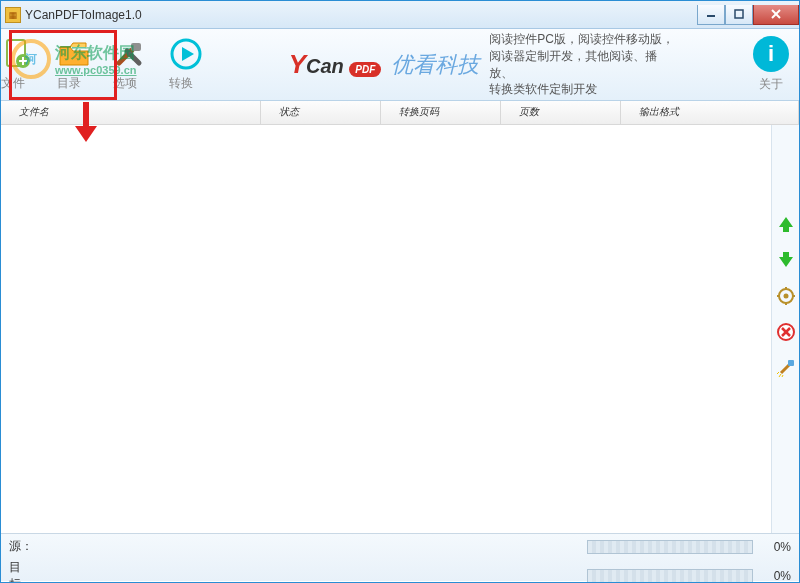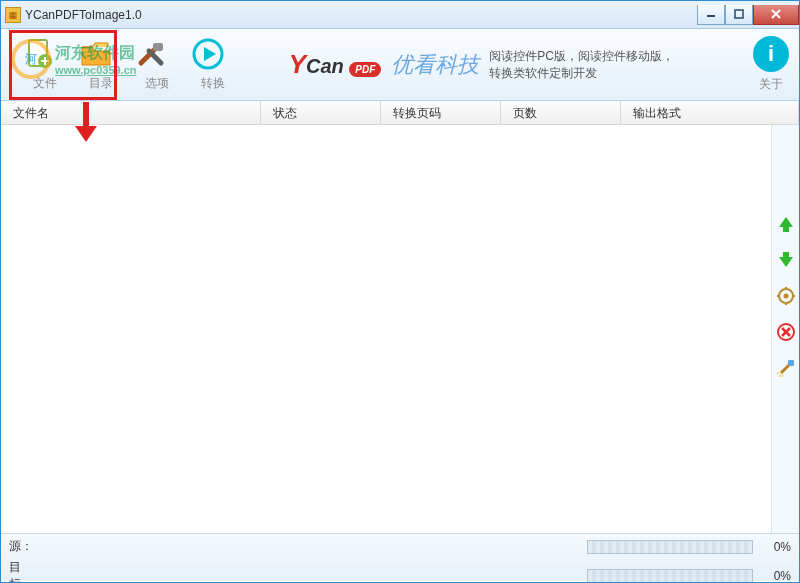--- a/index.html
+++ b/index.html
@@ -48,21 +48,21 @@
     height: 72px;
     background: linear-gradient(#f9fcff,#edf5fc 60%,#e4f0fa);
     border-bottom: 1px solid #b9d3e8;
     display: flex;
     align-items: center;
     position: relative;
   }
   .tbbtn {
     width: 56px; height: 70px;
     display: flex; flex-direction: column;
-    align-items: flex-end; justify-content: center;
+    align-items: flex-start; justify-content: center;
     color: #888; cursor: pointer;
     gap: 4px;
   }
   .tbbtn .ico { width: 34px; height: 34px; display:flex; align-items:center; justify-content:center; }
   .tbbtn span { font-size: 12px; }
   .brand {
     flex: 1;
     display: flex; align-items: center; justify-content: center;
     gap: 10px; color: #444;
   }
@@ -108,22 +108,22 @@
   .watermark .wm-url { font-size:11px; color:#00994d; display:block;text-decoration:underline; }
   
   .tablehead {
     height: 24px;
     background: linear-gradient(#fdfdfd,#efefef);
     border-bottom: 1px solid #d8d8d8;
     display: flex;
   }
   .th {
     border-right: 1px solid #d8d8d8;
-    padding: 4px 12px;
-    color:#333; font-size:12px;
+    padding: 4px 18px;
+    color:#333; font-size:10px;font-style:italic;
   }
   .th.c1 { width: 260px; }
   .th.c2 { width: 120px; }
   .th.c3 { width: 120px; }
   .th.c4 { width: 120px; }
   .th.c5 { flex: 1; }
   
   .mainrow { display:flex; height: 408px; }
   .tablebody {
     flex: 1; background:#fff;
@@ -216,20 +216,21 @@
         </svg>
     </div>
     <span>转换</span>
   </div>
 
   <div class="brand">
     <span class="brand-logo"><span class="y">Y</span><span>Can</span> <span class="brand-pdf">PDF</span></span>
     <span class="brand-cn">优看科技</span>
     <div class="brand-desc">
       <div>阅读控件PC版，阅读控件移动版，</div>
+      <div>阅读器定制开发，其他阅读、播放、</div>
       <div>转换类软件定制开发</div>
     </div>
   </div>
 
   <div class="aboutbtn">
     <div class="about-ico">i</div>
     <span>关于</span>
   </div>
 </div>
 

